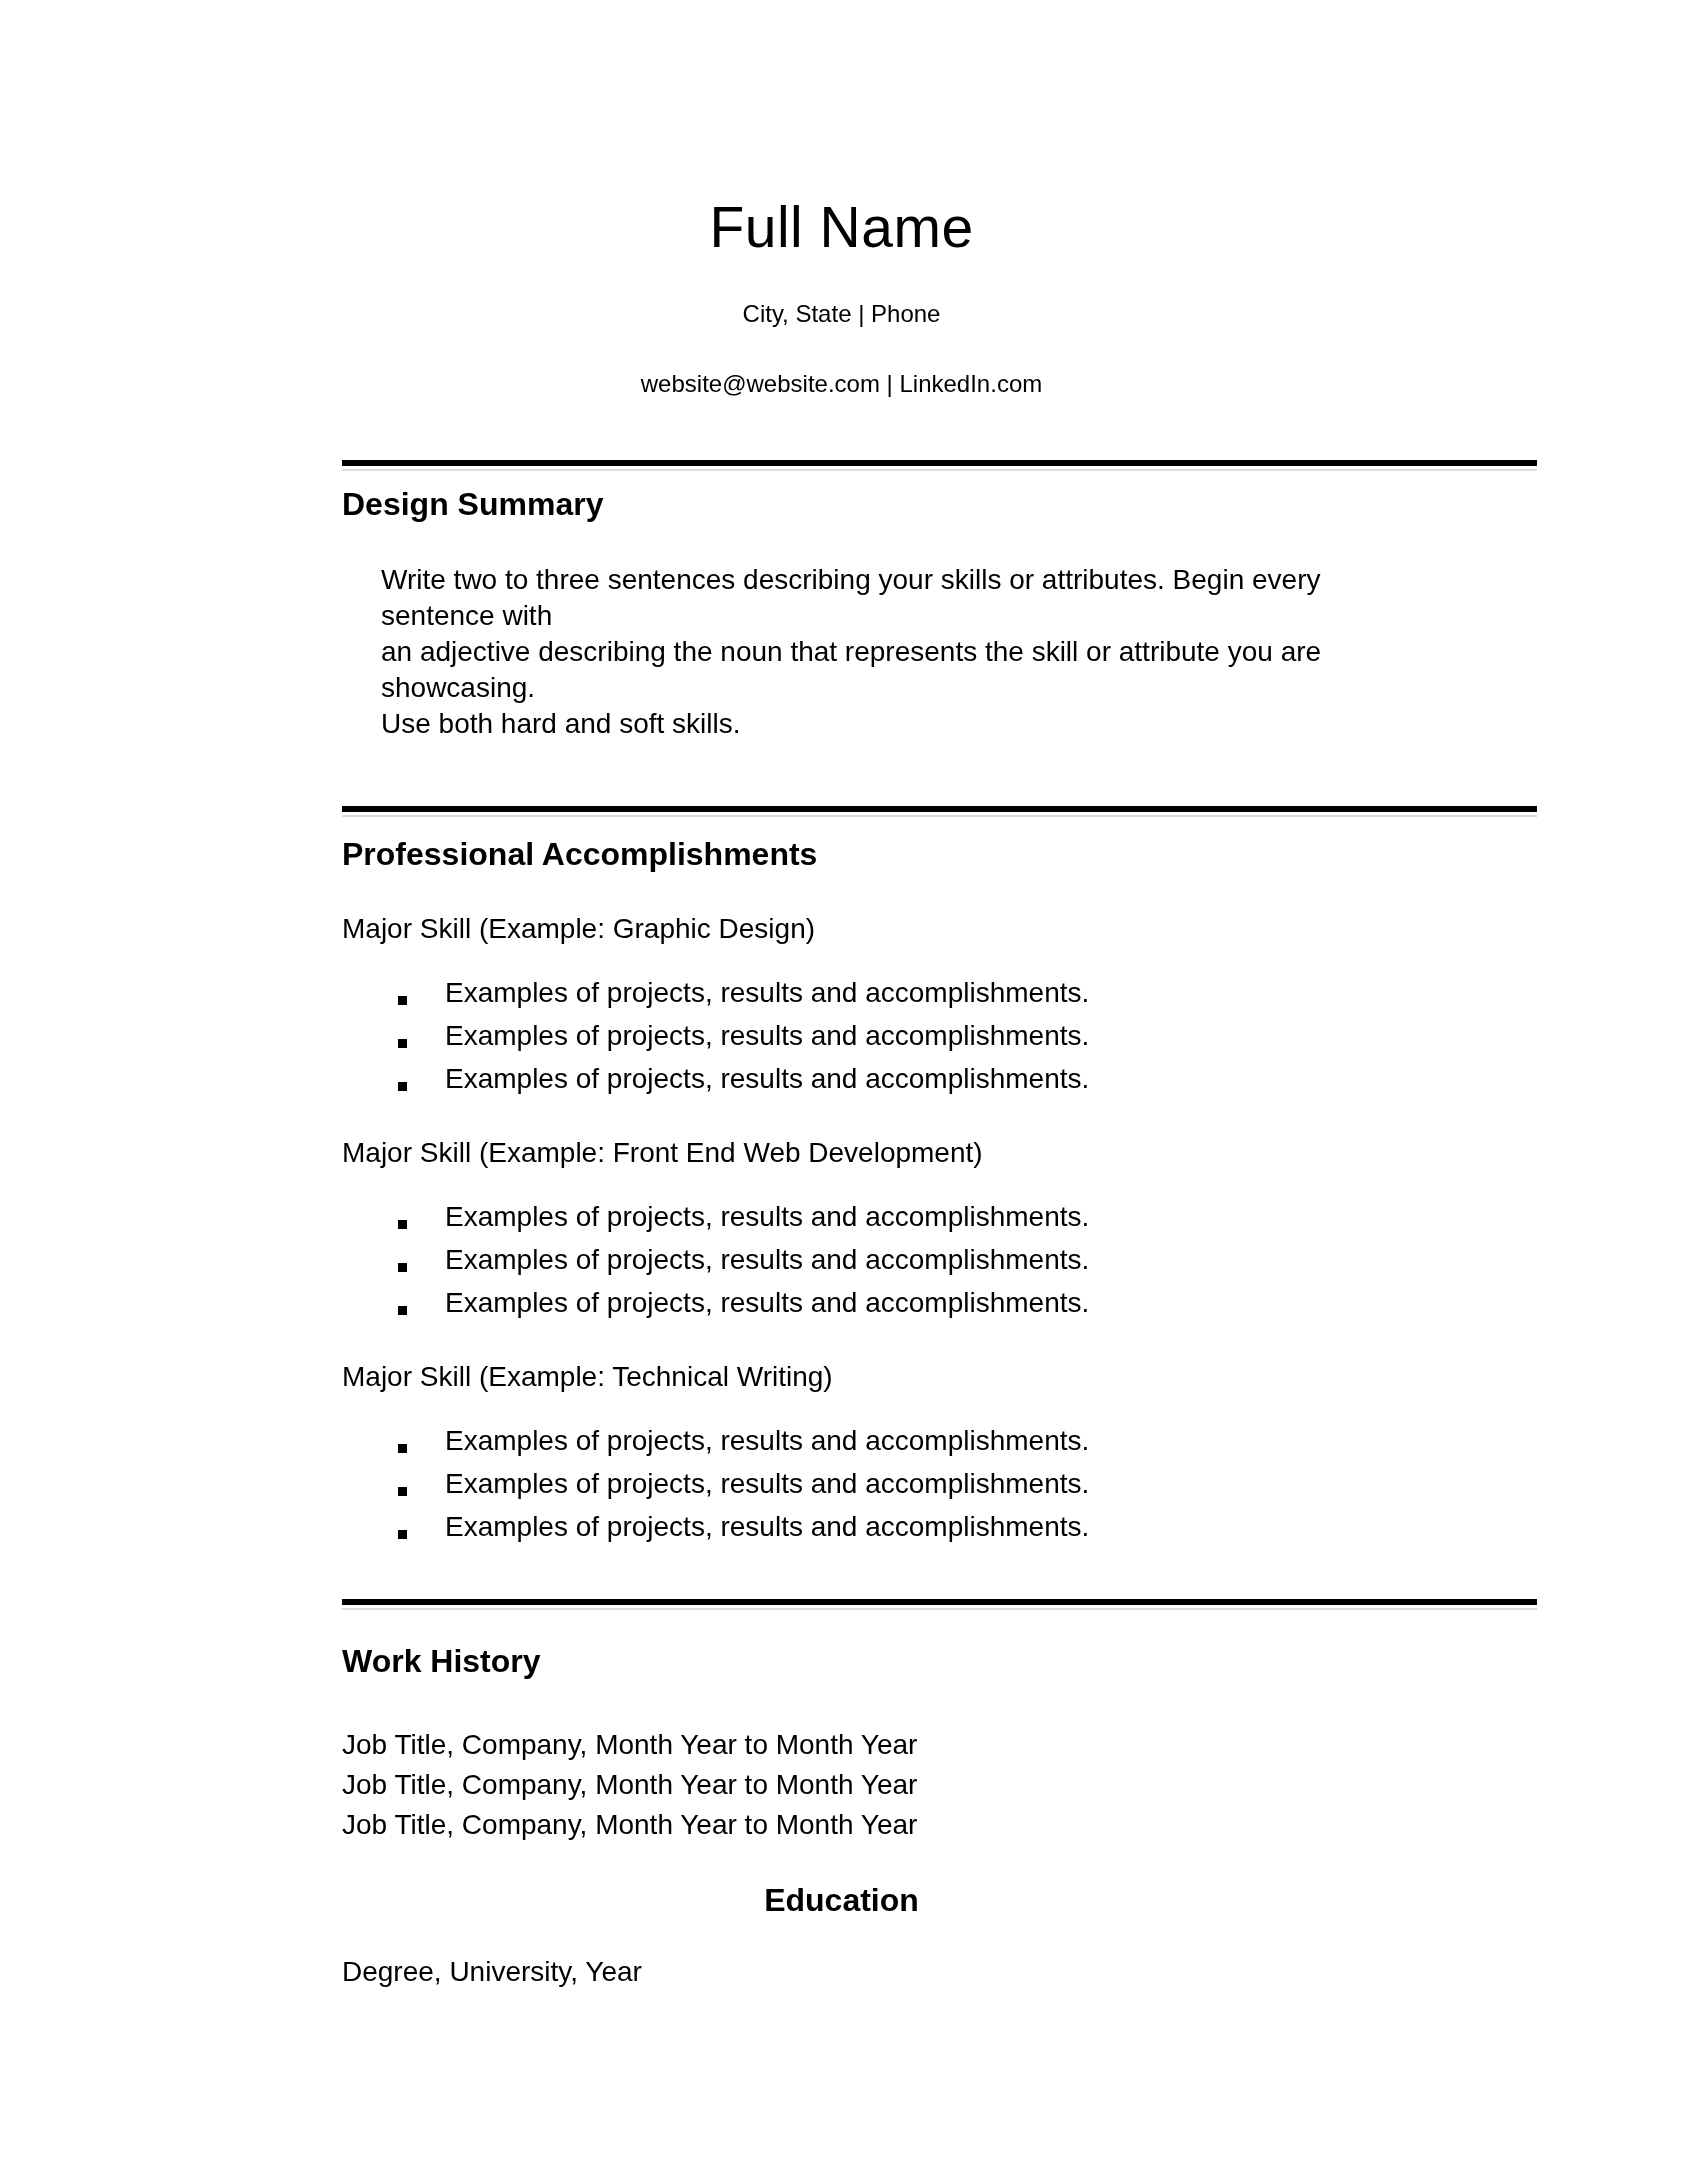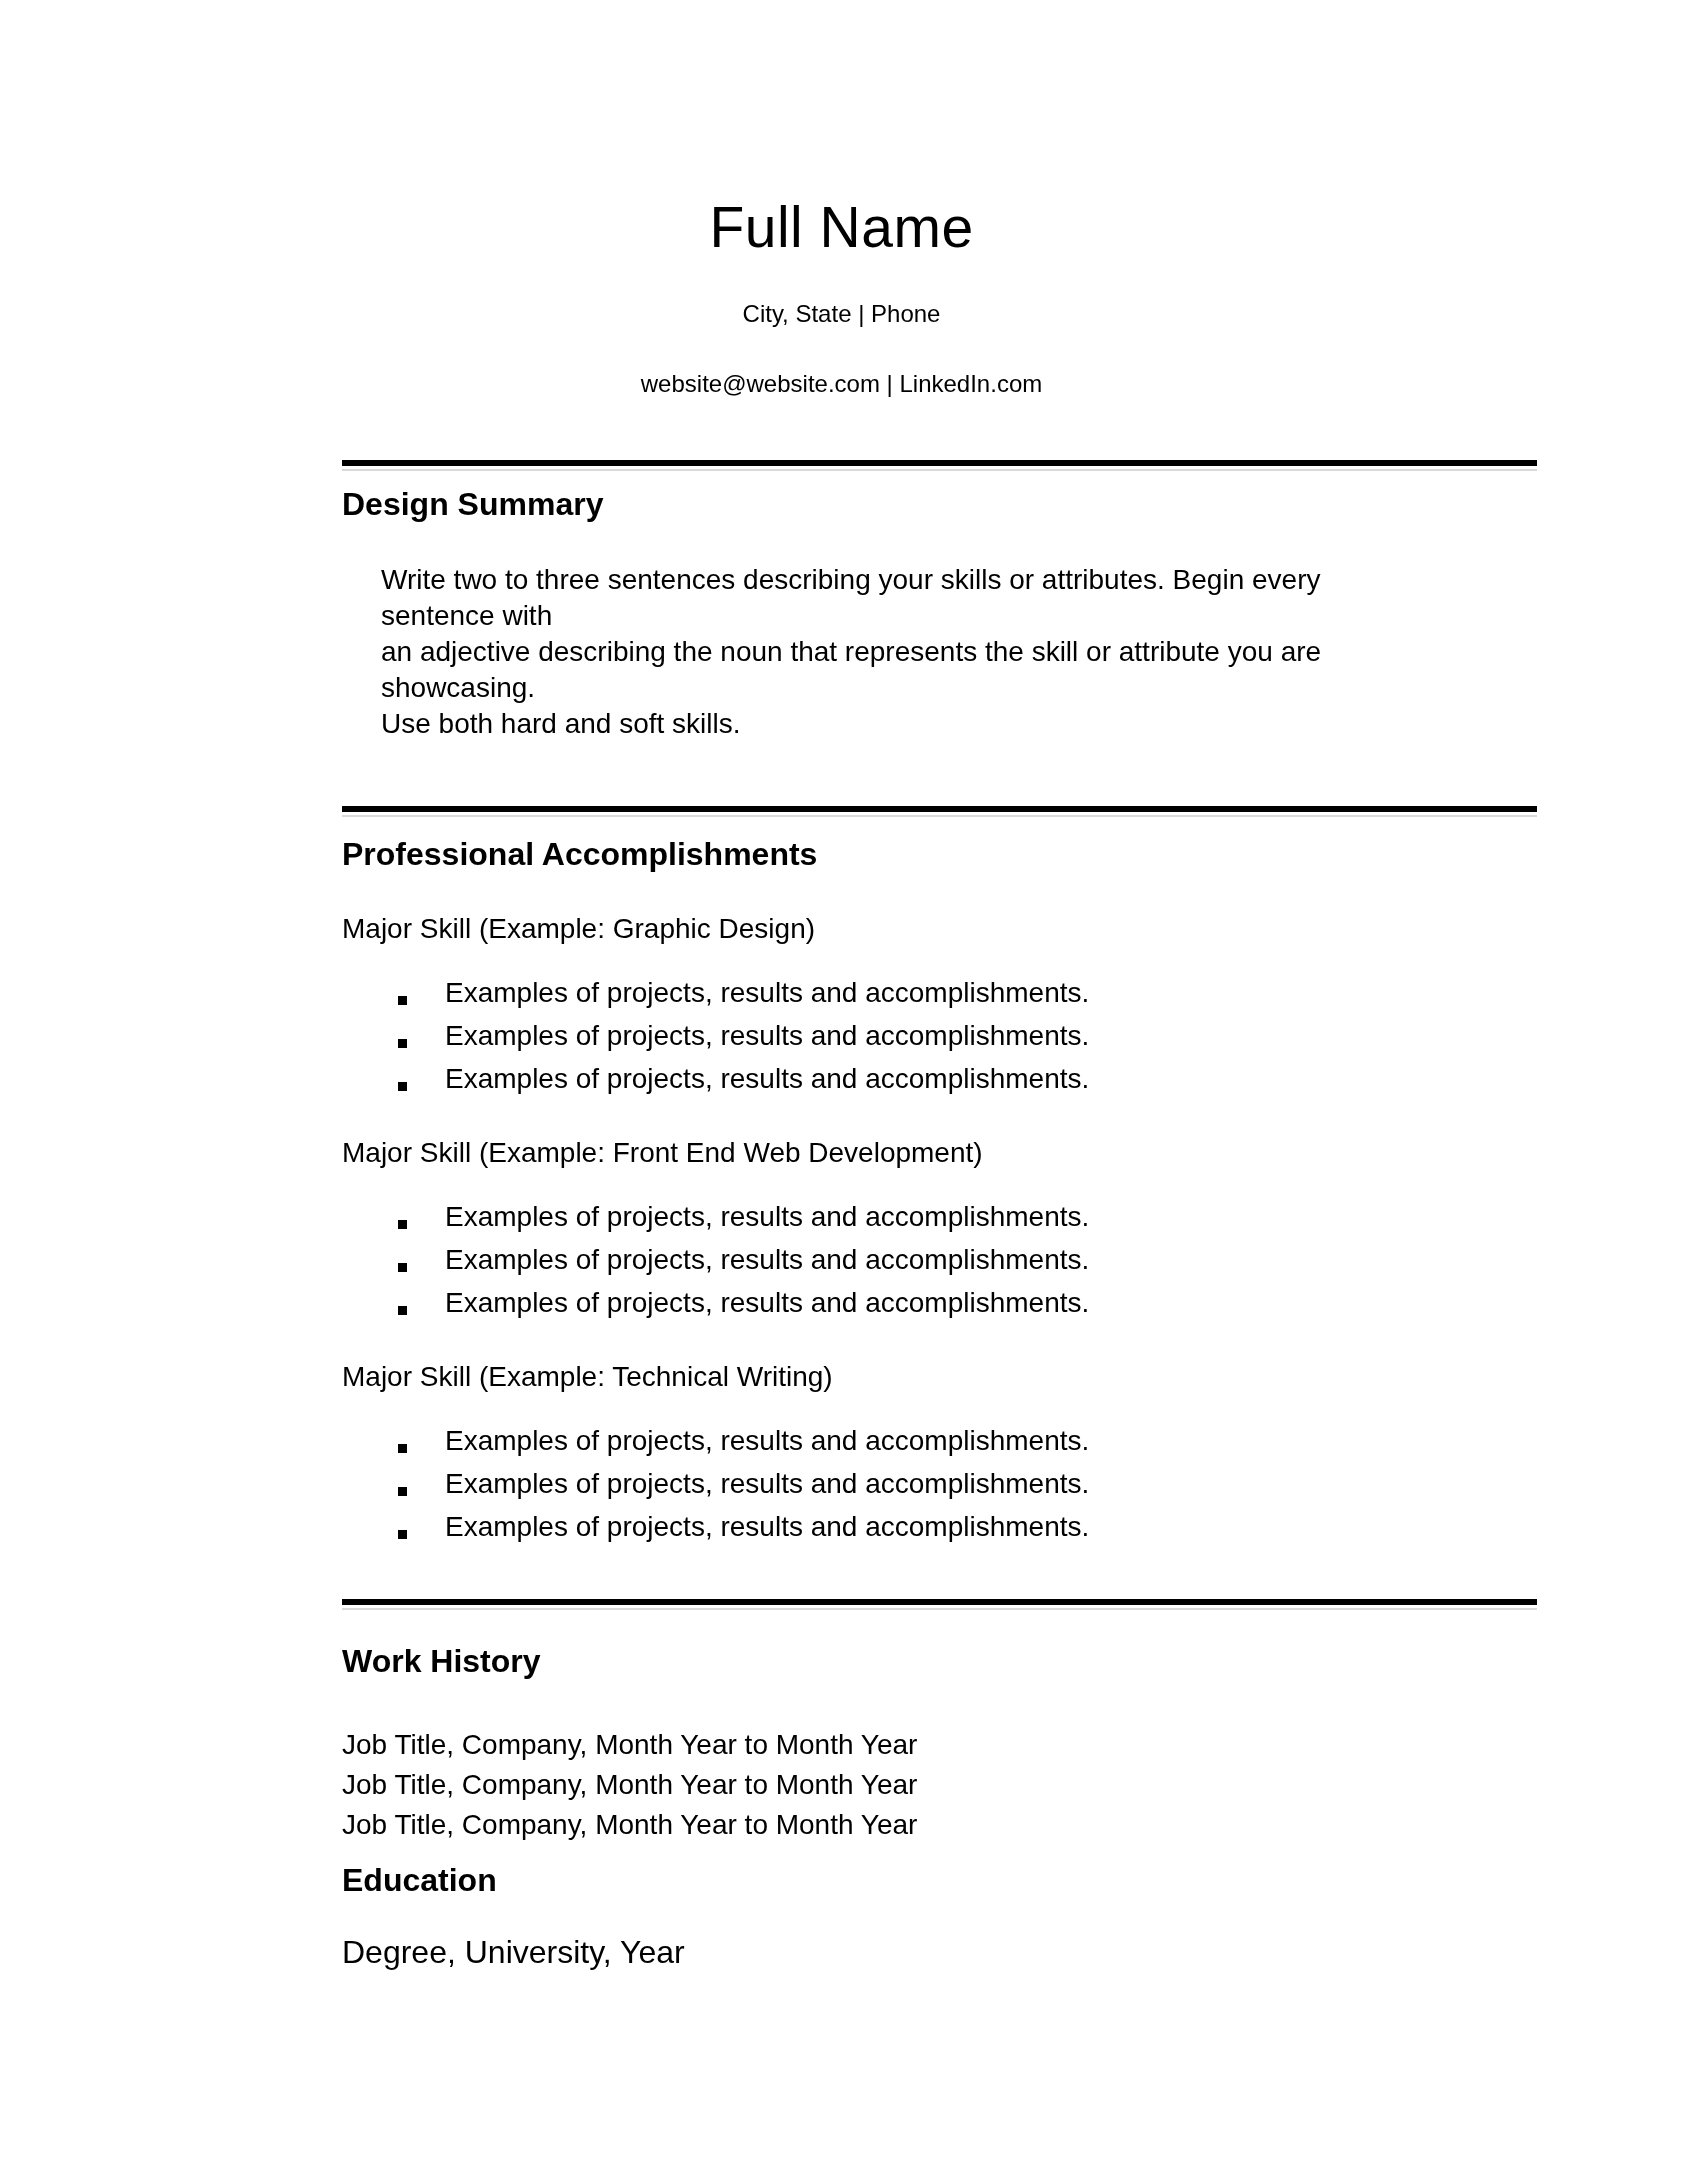--- a/index.html
+++ b/index.html
@@ -49,21 +49,21 @@
   .rule-3 { margin-top: 54px; }
   
   .section-heading {
     font-size: 32px;
     line-height: 38px;
     font-weight: bold;
   }
   .h-skills { margin-top: 14px; }
   .h-pa     { margin-top: 18px; }
   .h-wh     { margin-top: 32px; }
-  .h-edu    { margin-top: 16px; }
+  .h-edu    { margin-top: 36px; text-align: center; }
 
   .summary {
     margin: 39px 0 0 39px;
   }
   .body-text {
     font-size: 28px;
     line-height: 36px;
   }
   .skill-title {
     font-size: 28px;
@@ -92,21 +92,21 @@
     background: #000000;
     margin: 14px 38px 0 56px;
   }
   .jobs { margin-top: 45px; }
   .job-line {
     font-size: 28px;
     line-height: 40px;
   }
   .edu-entries { margin-top: 35px; }
   .edu-line {
-    font-size: 32px;
+    font-size: 28px;
     line-height: 36px;
   }
 </style>
 </head>
 <body>
 
 <div class="page">
   <div class="content">
 
     <div>

